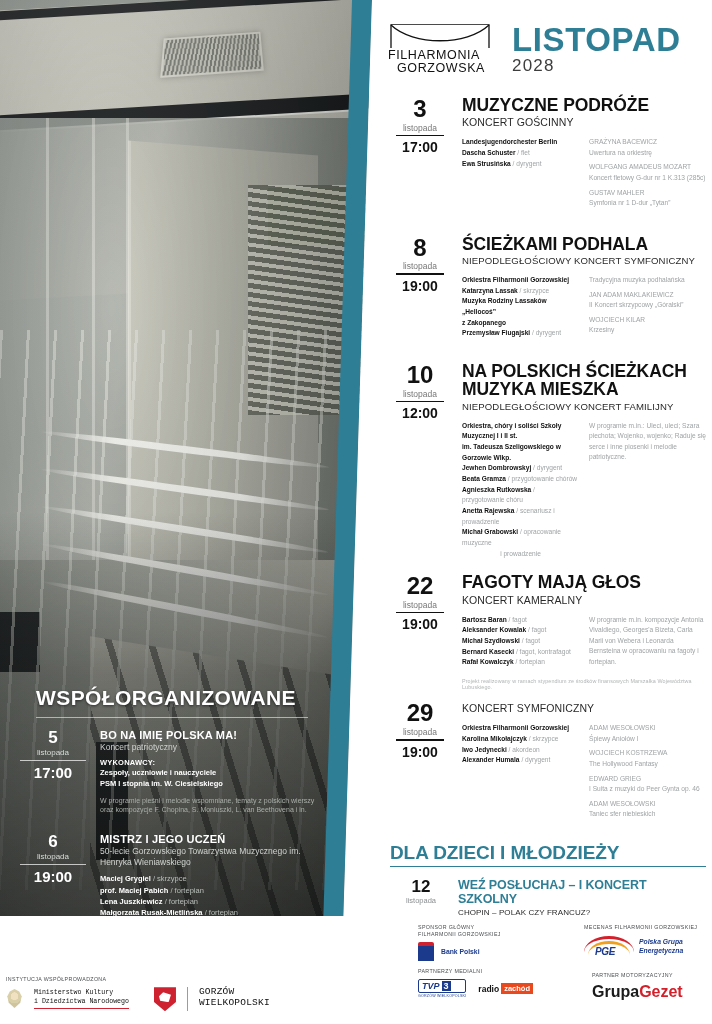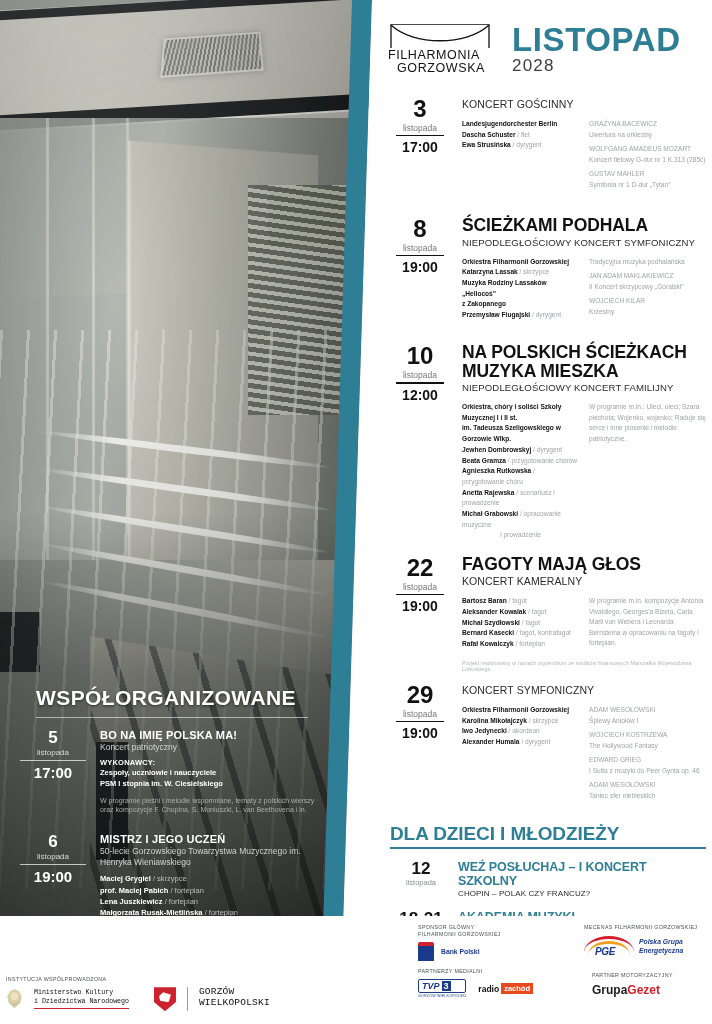--- a/index.html
+++ b/index.html
@@ -227,21 +227,21 @@
   .tvp {
     display:flex; align-items:center; gap:2px; border:1.4px solid #1b3a8c;
     padding:1px 3px; border-radius:2px;
   }
   .tvp .t1 { font-size:9px; font-weight:bold; color:#1b3a8c; font-style:italic;}
   .tvp .t2 { font-size:9px; font-weight:bold; color:#fff; background:#1b3a8c; padding:0 2px;}
   .tvp-sub { font-size:3.6px; color:#1b3a8c; letter-spacing:.2px; text-align:center; margin-top:1px;}
   .radio { display:flex; align-items:center; gap:0; }
   .radio .r1 { font-size:8.5px; font-weight:bold; color:#111; }
   .radio .r2 { font-size:7.5px; font-weight:bold; color:#fff; background:#e8491f; padding:1px 3px; margin-left:2px;}
-  .gezet { font-size:12px; font-weight:bold; color:#1b1b1b; }
+  .gezet { font-size:16px; font-weight:bold; color:#1b1b1b; }
   .gezet span { color:#d3202b; }
 </style>
 </head>
 <body>
 
 <div id="poster">
 
   <div id="photo">
     <div class="ph-layer">
       <div class="ph-ceiling"></div>
@@ -341,20 +341,21 @@
     </div>
 
     <div class="concert" style="margin-top:20px">
       <div class="c-date">
         <div class="c-day">3</div>
         <div class="c-mon">listopada</div>
         <div class="c-dhr"></div>
         <div class="c-time">17:00</div>
       </div>
       <div class="c-main">
+        <div class="c-title">MUZYCZNE PODRÓŻE</div>
         <div class="c-sub">KONCERT GOŚCINNY</div>
         <div class="c-cols">
           <div class="c-left perf">
             <div><b>Landesjugendorchester Berlin</b></div>
             <div><b>Dascha Schuster</b> <span class="role">/ flet</span></div>
             <div><b>Ewa Strusińska</b> <span class="role">/ dyrygent</span></div>
           </div>
           <div class="c-right prog">
             <div class="pc"><span class="cmp">GRAŻYNA BACEWICZ</span><span>Uwertura na orkiestrę</span></div>
             <div class="pc"><span class="cmp">WOLFGANG AMADEUS MOZART</span><span>Koncert fletowy G-dur nr 1 K.313 (285c)</span></div>

